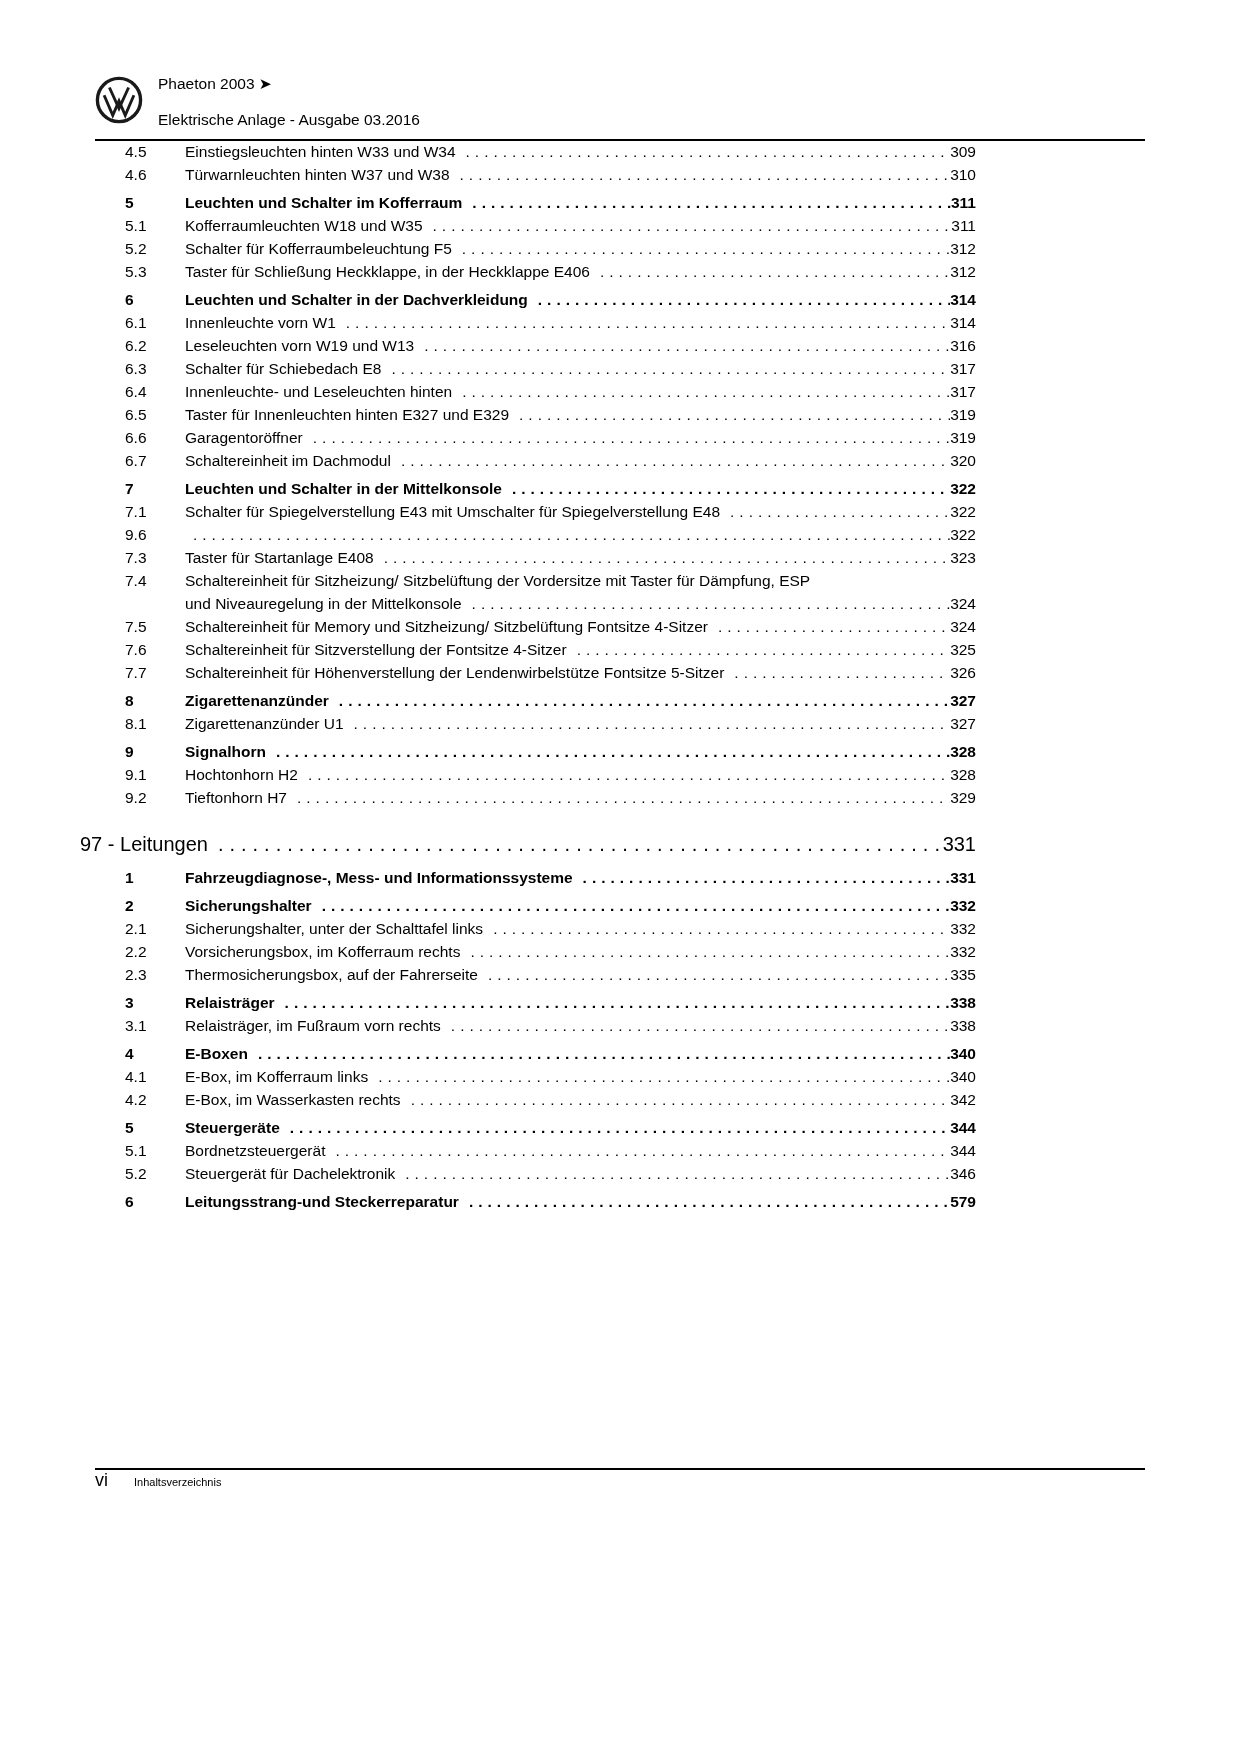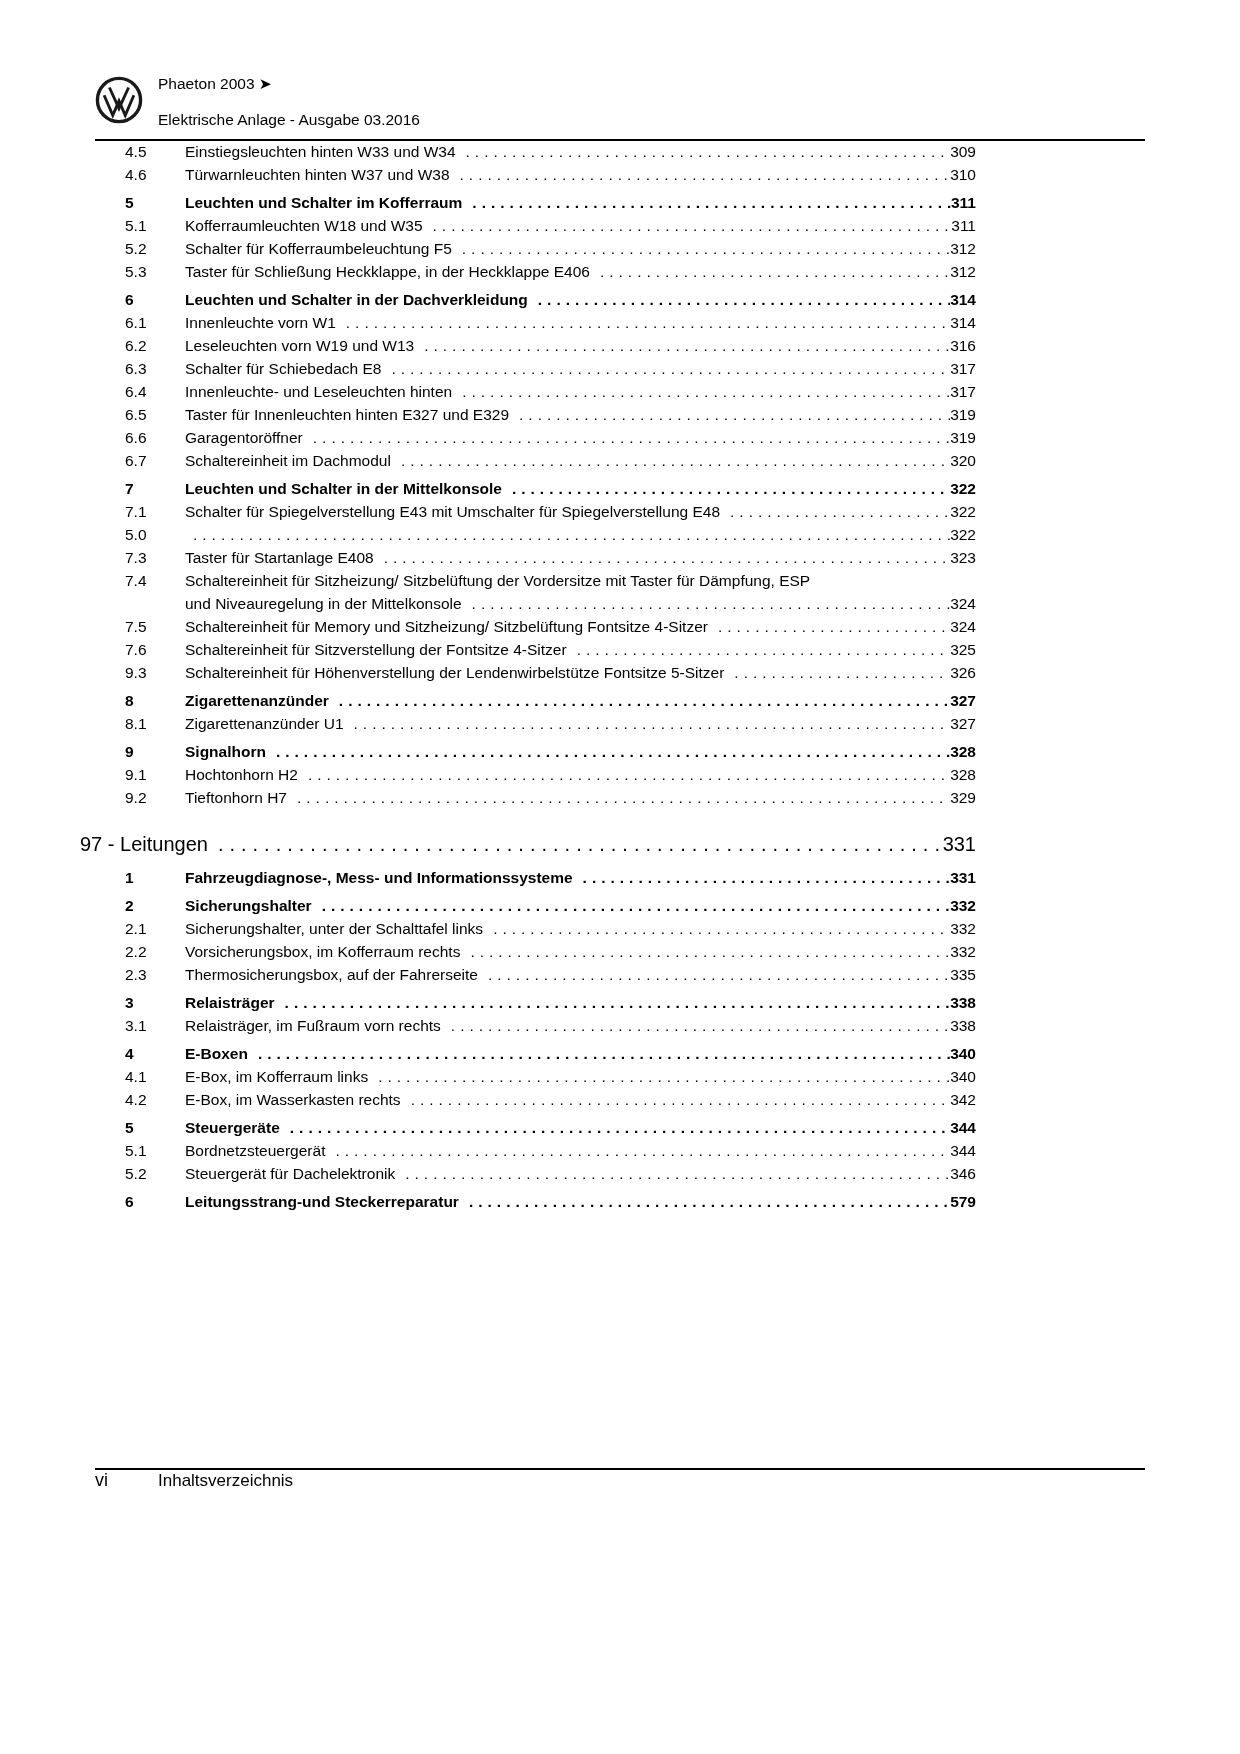--- a/index.html
+++ b/index.html
@@ -46,21 +46,21 @@
 
   
   .footer {
     position: absolute;
     left: 95px; right: 95px; top: 1468px;
     border-top: 2px solid #000;
     padding-top: 0;
     display: flex; align-items: baseline; gap: 26px;
   }
   .footer-page { font-size: 18px; }
-  .footer-label { font-size: 17px; margin-left: 24px; }
+  .footer-label { font-size: 11px; }
 </style>
 </head>
 <body>
 
 <div class="page">
 
   <div class="header">
     <div class="header-inner">
       <span class="logo">
         <svg width="48" height="48" viewBox="0 0 100 100" aria-hidden="true">
@@ -167,21 +167,21 @@
         <span class="leader">................................................................................................................................................................................................................................................................................................................................................................................................................</span>
         <span class="page-num">322</span>
       </div>
       <div class="row entry">
         <span class="num">7.1</span>
         <span class="title">Schalter für Spiegelverstellung E43 mit Umschalter für Spiegelverstellung E48</span>
         <span class="leader">................................................................................................................................................................................................................................................................................................................................................................................................................</span>
         <span class="page-num">322</span>
       </div>
       <div class="row entry">
-        <span class="num">5.0</span>
+        <span class="num">9.6</span>
         <span class="leader">................................................................................................................................................................................................................................................................................................................................................................................................................</span>
         <span class="page-num">322</span>
       </div>
       <div class="row entry">
         <span class="num">7.3</span>
         <span class="title">Taster für Startanlage E408</span>
         <span class="leader">................................................................................................................................................................................................................................................................................................................................................................................................................</span>
         <span class="page-num">323</span>
       </div>
       <div class="row entry">
@@ -200,21 +200,21 @@
         <span class="leader">................................................................................................................................................................................................................................................................................................................................................................................................................</span>
         <span class="page-num">324</span>
       </div>
       <div class="row entry">
         <span class="num">7.6</span>
         <span class="title">Schaltereinheit für Sitzverstellung der Fontsitze 4-Sitzer</span>
         <span class="leader">................................................................................................................................................................................................................................................................................................................................................................................................................</span>
         <span class="page-num">325</span>
       </div>
       <div class="row entry">
-        <span class="num">9.3</span>
+        <span class="num">7.7</span>
         <span class="title">Schaltereinheit für Höhenverstellung der Lendenwirbelstütze Fontsitze 5-Sitzer</span>
         <span class="leader">................................................................................................................................................................................................................................................................................................................................................................................................................</span>
         <span class="page-num">326</span>
       </div>
       <div class="row entry bold">
         <span class="num">8</span>
         <span class="title">Zigarettenanzünder</span>
         <span class="leader">................................................................................................................................................................................................................................................................................................................................................................................................................</span>
         <span class="page-num">327</span>
       </div>

